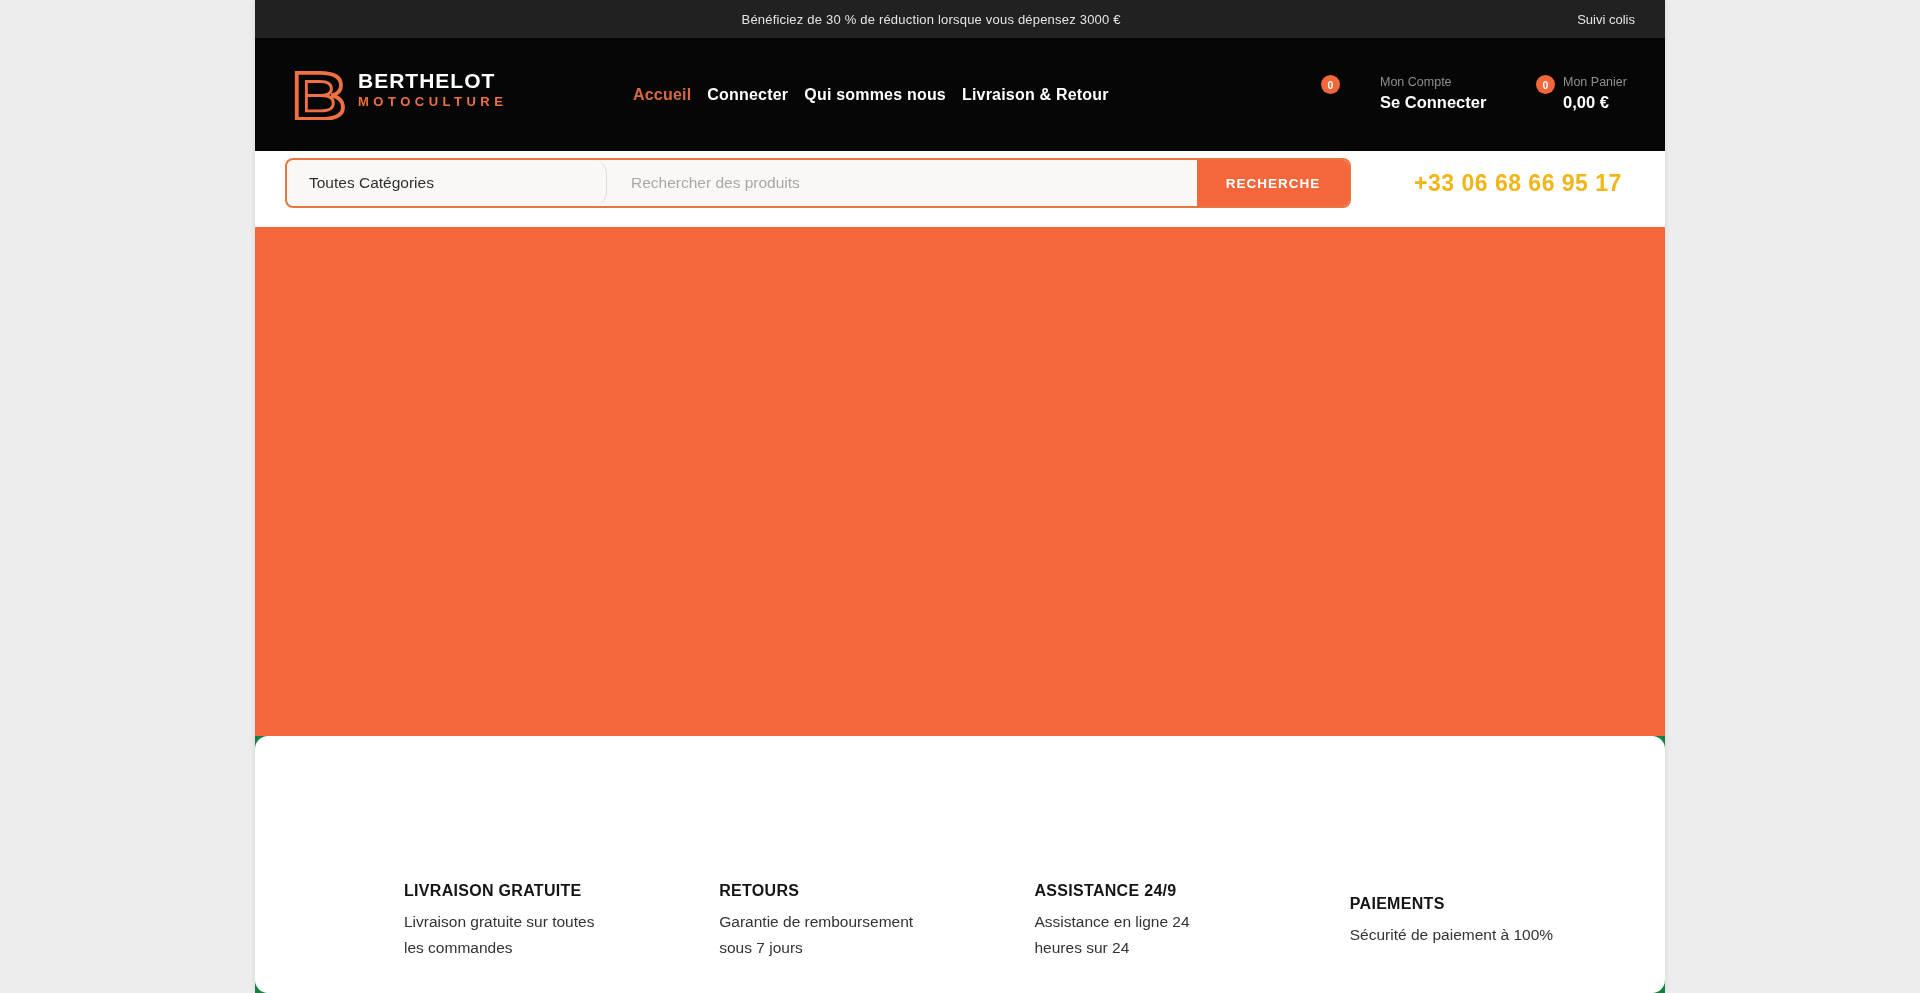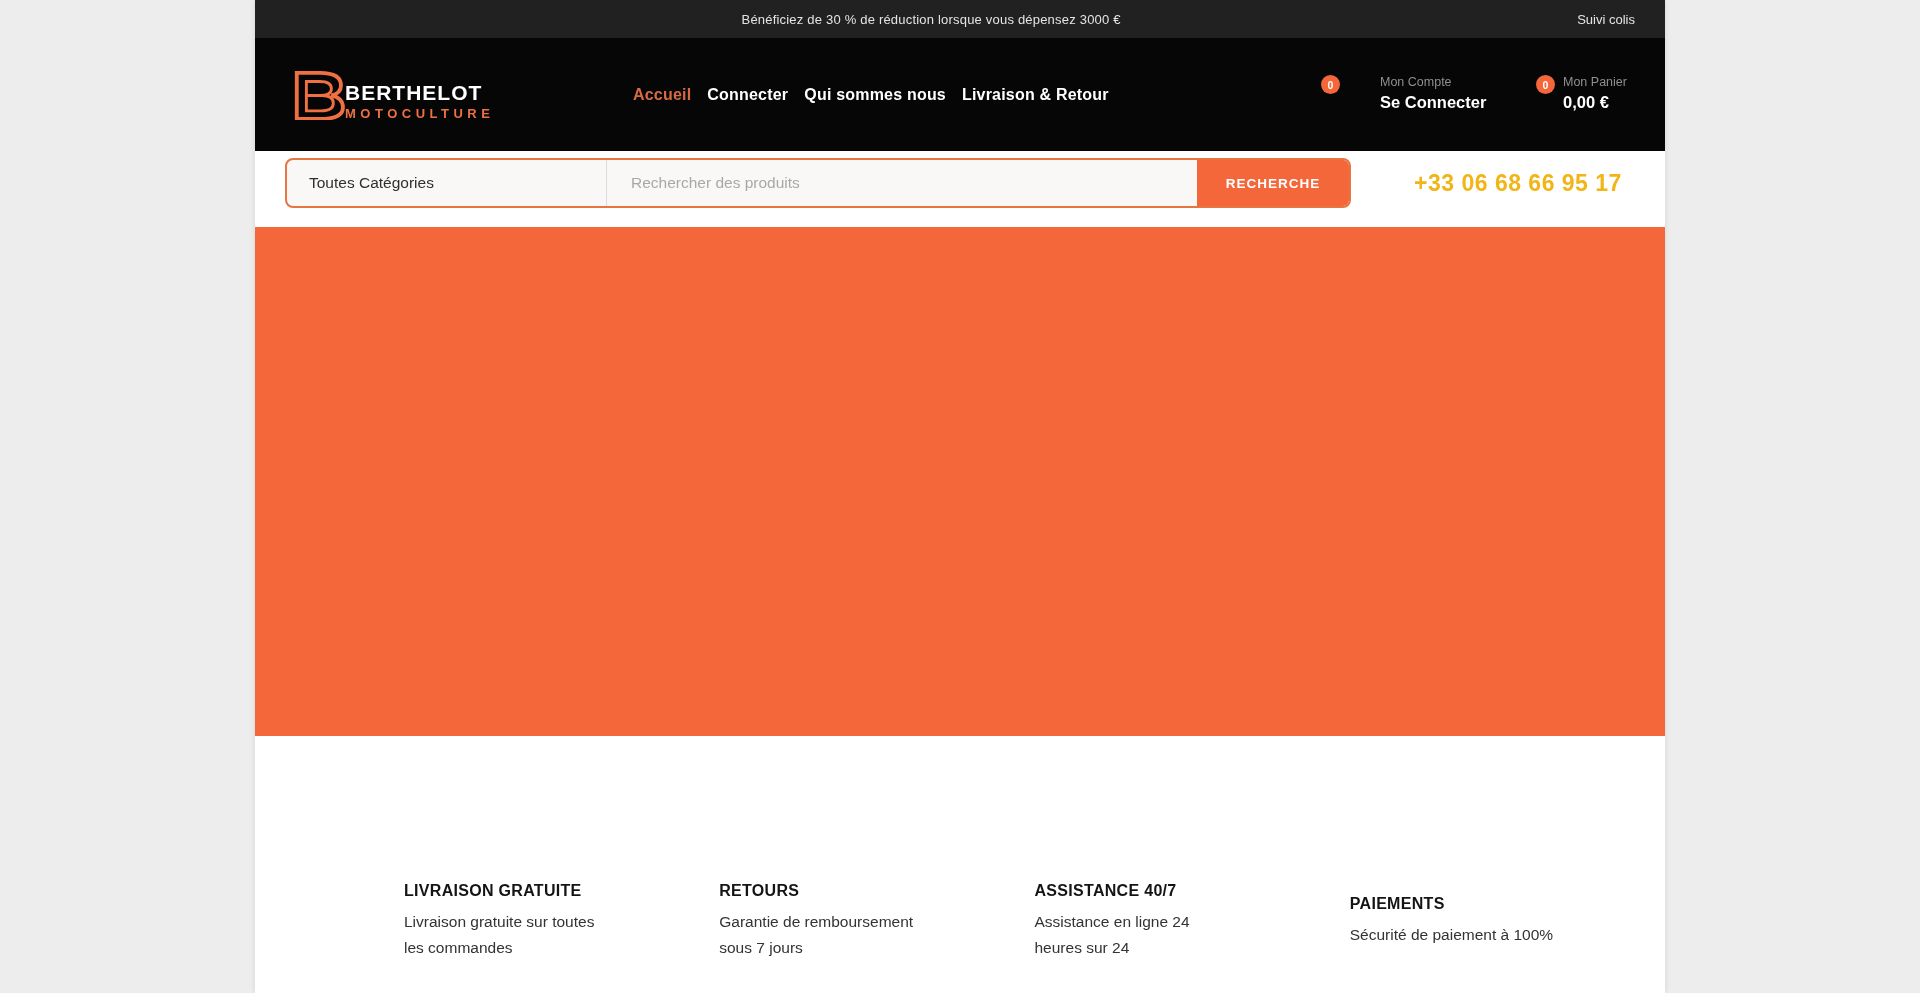--- a/index.html
+++ b/index.html
@@ -34,21 +34,22 @@
     height: 113px;
     background: #060606;
     position: relative;
   }
   .logo {
     position: absolute;
     left: 32px;
     top: 50%;
     transform: translateY(-50%);
     display: flex;
-    align-items: flex-end;
+    align-items: flex-start;
+    gap: 13px;
     text-decoration: none;
     cursor: pointer;
   }
   .logo-mark { width: 58px; height: 50px; display: block; }
   .brand-name {
     color: #ffffff;
     font-size: 21px;
     font-weight: bold;
     letter-spacing: 1px;
     line-height: 1;
@@ -123,20 +124,21 @@
   .search-cat {
     width: 320px;
     display: flex;
     align-items: center;
     padding-left: 22px;
     font-size: 15.5px;
     color: #2f2f2f;
     border-right: 1px solid #dcdcdc;
     cursor: pointer;
     white-space: nowrap;
+    border-radius: 14px;
   }
   .search-input {
     flex: 1;
     border: none;
     outline: none;
     background: transparent;
     padding-left: 24px;
     font-size: 15.5px;
     color: #444444;
     font-family: "Liberation Sans", "DejaVu Sans", sans-serif;
@@ -169,20 +171,21 @@
   .hero {
     height: 509px;
     background: #f4673a;
   }
 
   
   .features {
     background: #ffffff;
     min-height: 257px;
     padding-top: 146px;
+    border-radius: 13px;
   }
   .features-row {
     display: flex;
     align-items: center;
   }
   .feature { width: 328px; }
   .feature:first-child { margin-left: 149px; }
   .feature-title {
     font-size: 16px;
     font-weight: bold;
@@ -256,21 +259,21 @@
         <div class="feature-title">LIVRAISON GRATUITE</div>
         <div class="feature-line">Livraison gratuite sur toutes</div>
         <div class="feature-line">les commandes</div>
       </div>
       <div class="feature">
         <div class="feature-title">RETOURS</div>
         <div class="feature-line">Garantie de remboursement</div>
         <div class="feature-line">sous 7 jours</div>
       </div>
       <div class="feature">
-        <div class="feature-title">ASSISTANCE 40/7</div>
+        <div class="feature-title">ASSISTANCE 24/9</div>
         <div class="feature-line">Assistance en ligne 24</div>
         <div class="feature-line">heures sur 24</div>
       </div>
       <div class="feature">
         <div class="feature-title">PAIEMENTS</div>
         <div class="feature-line">Sécurité de paiement à 100%</div>
       </div>
     </div>
   </div>
 

